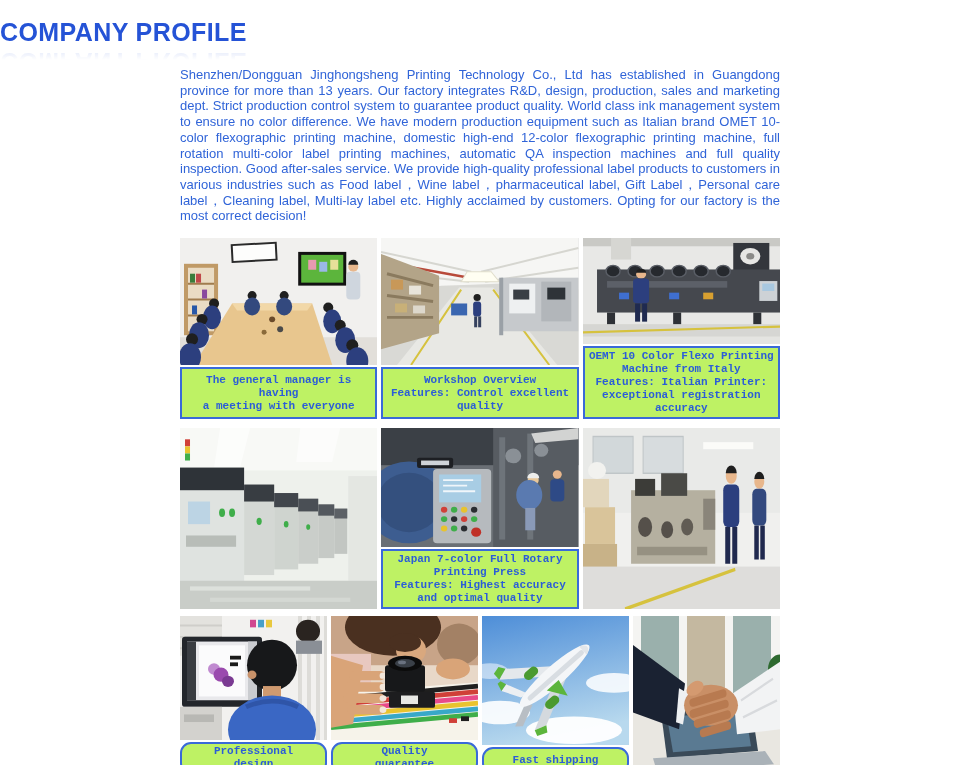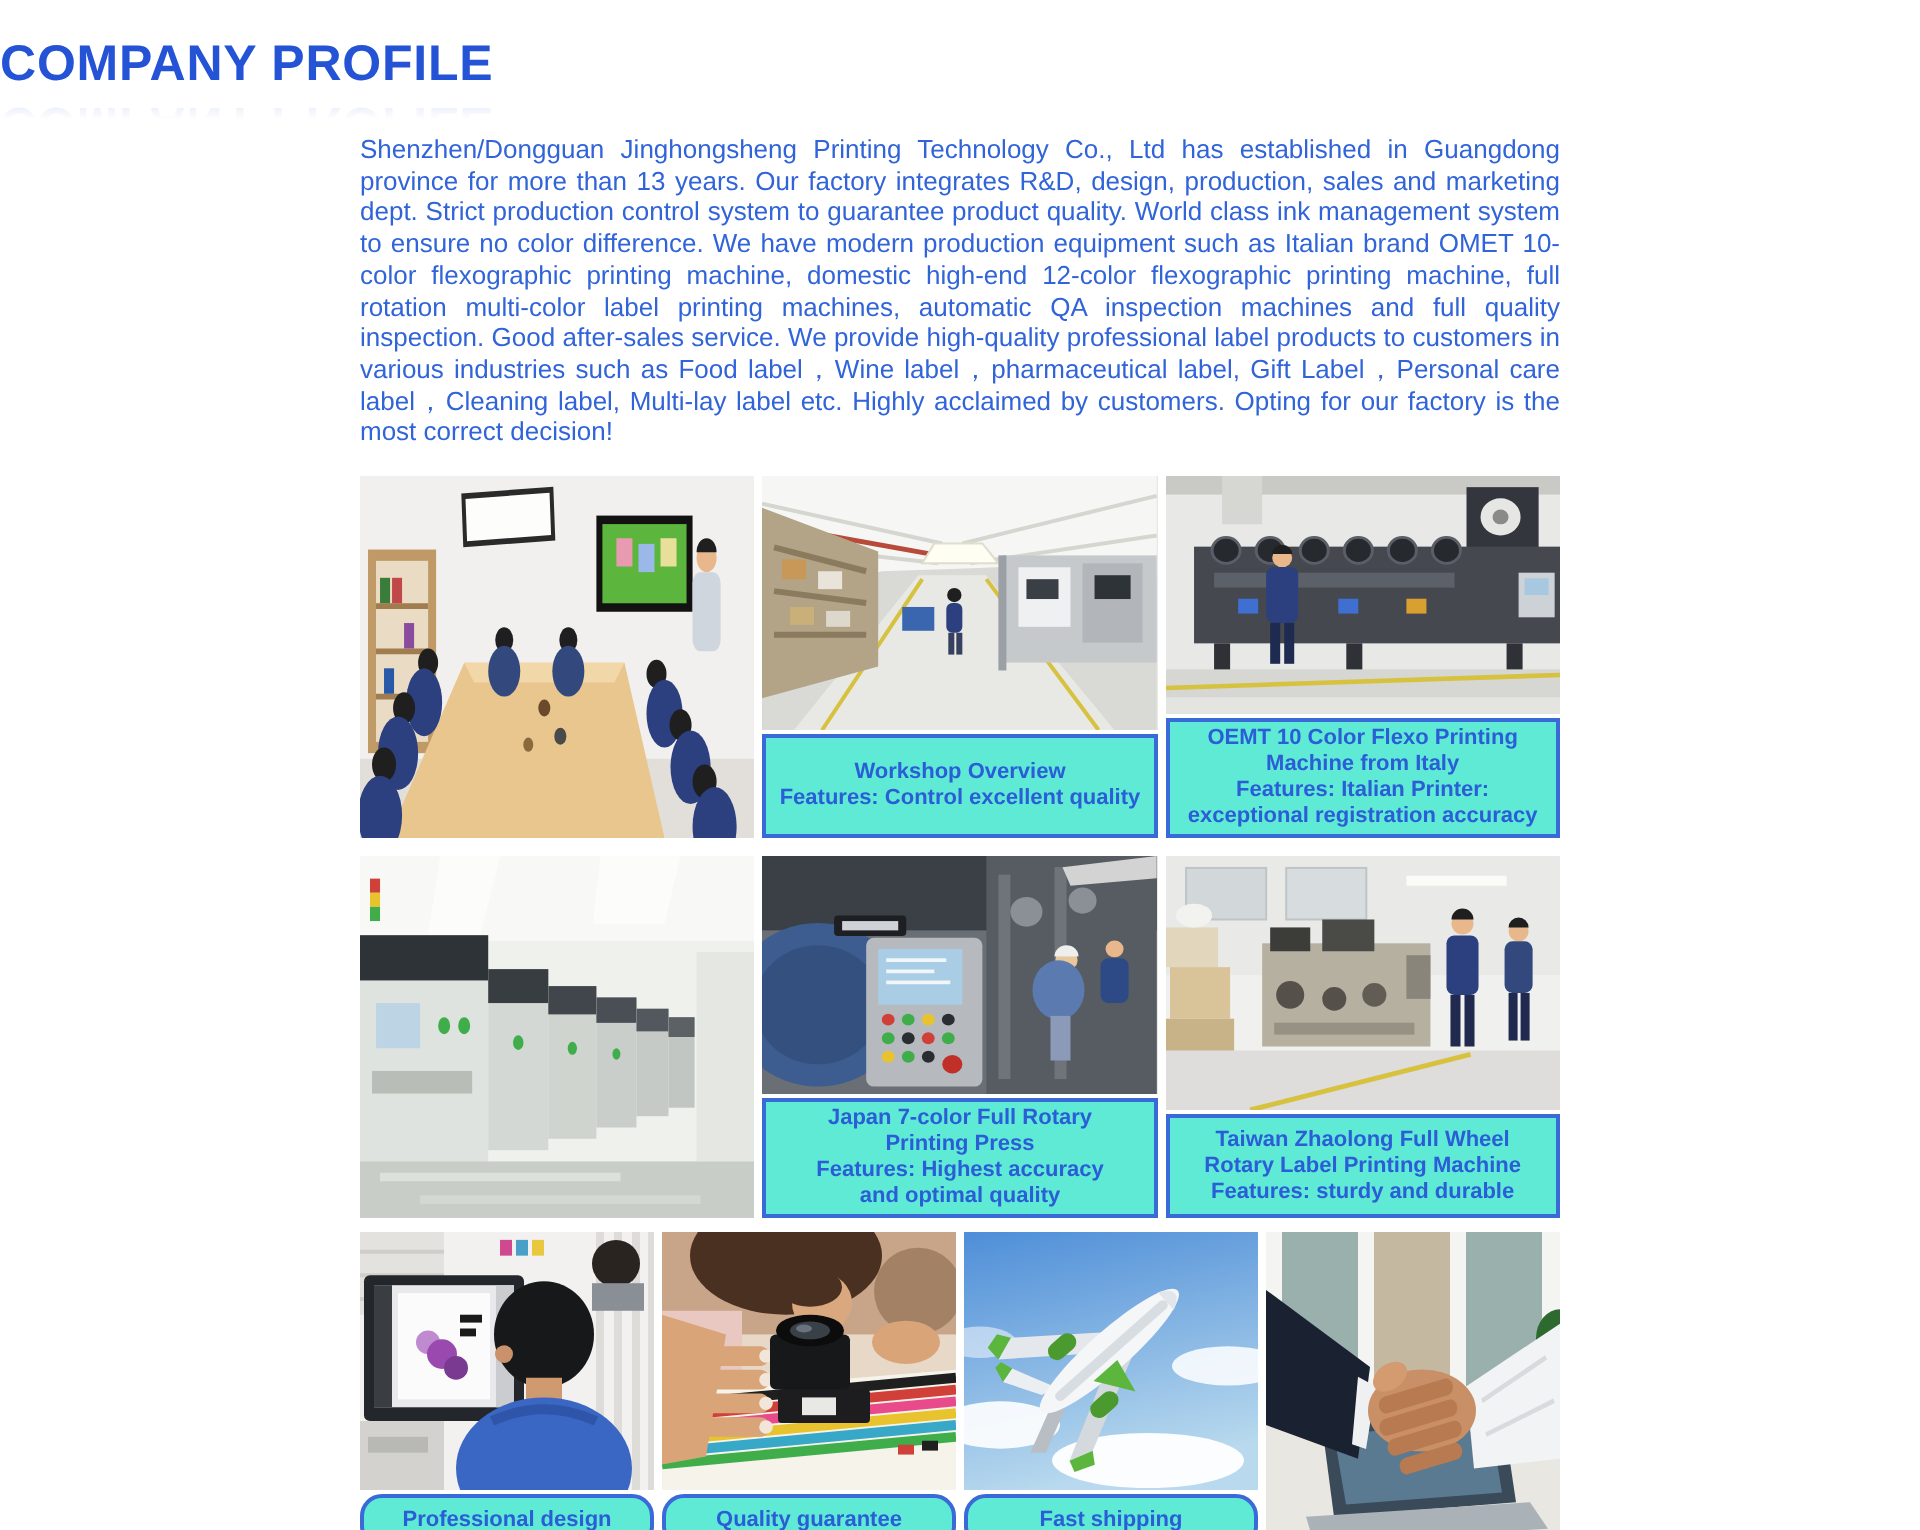--- a/index.html
+++ b/index.html
@@ -38,24 +38,24 @@
   .row-4 { grid-template-columns:repeat(4,1fr); }
   .row-2nd { margin-top:9px; }
   .row-3rd { margin-top:7px; }
 
   .card { margin:0; display:flex; flex-direction:column; height:181px; }
   .row-4 .card { height:158px; }
   .photo { flex:1 1 auto; min-height:0; overflow:hidden; background:#e8e8e6; }
   .photo svg { display:block; width:100%; height:100%; }
   .caption {
     flex:0 0 auto; margin-top:2px; min-height:52px;
-    border:2px solid var(--caption-border-blue,#3a6ad8); background:#5eead4;
+    border:2px solid var(--caption-border-blue,#3a6ad8); background:#bef264;
     color:var(--caption-blue,#2b5dd7); font-weight:bold; font-size:11px; line-height:13px;
     text-align:center; white-space:pre-line;
-    display:flex; align-items:center; justify-content:center; padding:2px 2px;
+    display:flex; align-items:center; justify-content:center; padding:2px 2px;font-family:Liberation Mono, monospace;
   }
   .row-4 .caption { min-height:27px; padding:1px 18px;border-radius:11px; }
 </style>
 </head>
 <body>
 
 <div class="page">
 
   <div class="title-wrap">
     <h1 class="page-title">COMPANY PROFILE</h1>
@@ -107,20 +107,22 @@
               <ellipse cx="165" cy="103" rx="10" ry="13" fill="#2c3f7e"></ellipse>
             <circle cx="172" cy="108" r="6" fill="#1f1f1f"></circle>
               <ellipse cx="177" cy="124" rx="11" ry="14" fill="#2c3f7e"></ellipse>
             <circle cx="72" cy="58" r="4.5" fill="#1f1f1f"></circle>
               <ellipse cx="72" cy="69" rx="8" ry="9" fill="#33497e"></ellipse>
             <circle cx="104" cy="58" r="4.5" fill="#1f1f1f"></circle>
               <ellipse cx="104" cy="69" rx="8" ry="9" fill="#33497e"></ellipse>
           </g>
         </svg>
       </div>
+      <figcaption class="caption">The general manager is having
+a meeting with everyone</figcaption>
     </figure>
 
     <figure class="card">
       <div class="photo">
         <svg viewBox="0 0 197 128" preserveAspectRatio="none">
           <rect width="197" height="128" fill="#ececea"></rect>
           <polygon points="0,0 197,0 197,40 0,54" fill="#f6f6f4"></polygon>
           <path d="M0 14 L90 34 M197 10 L100 34 M0 34 L88 44 M197 30 L104 44" stroke="#d6d6d0" stroke-width="2"></path>
           <path d="M0 24 L88 40" stroke="#b84a3a" stroke-width="2.5"></path>
           <polygon points="86,34 110,34 118,44 80,44" fill="#fffef2" stroke="#e0ddcc"></polygon>
@@ -308,23 +310,20 @@
           <rect x="140" y="40" width="16" height="30" rx="4" fill="#2c3f7e"></rect>
           <rect x="142" y="70" width="5" height="26" fill="#20294e"></rect>
             <rect x="149" y="70" width="5" height="26" fill="#20294e"></rect>
           <circle cx="176" cy="38" r="5" fill="#e8b78c"></circle>
             <path d="M171 36a5 5 0 0 1 10 0" fill="#1f1f1f"></path>
           <rect x="169" y="43" width="14" height="26" rx="4" fill="#33497e"></rect>
           <rect x="171" y="69" width="4.5" height="24" fill="#20294e"></rect>
             <rect x="177" y="69" width="4.5" height="24" fill="#20294e"></rect>
         </svg>
       </div>
-      <figcaption class="caption">Taiwan Zhaolong Full Wheel
-Rotary Label Printing Machine
-Features: sturdy and durable</figcaption>
     </figure>
   </div>
 
   <div class="photo-grid row-4 row-3rd">
 
     <figure class="card">
       <div class="photo">
         <svg viewBox="0 0 147 131" preserveAspectRatio="none">
           <rect width="147" height="131" fill="#f2f1ef"></rect>
           <g stroke="#dddcd8" stroke-width="4">

